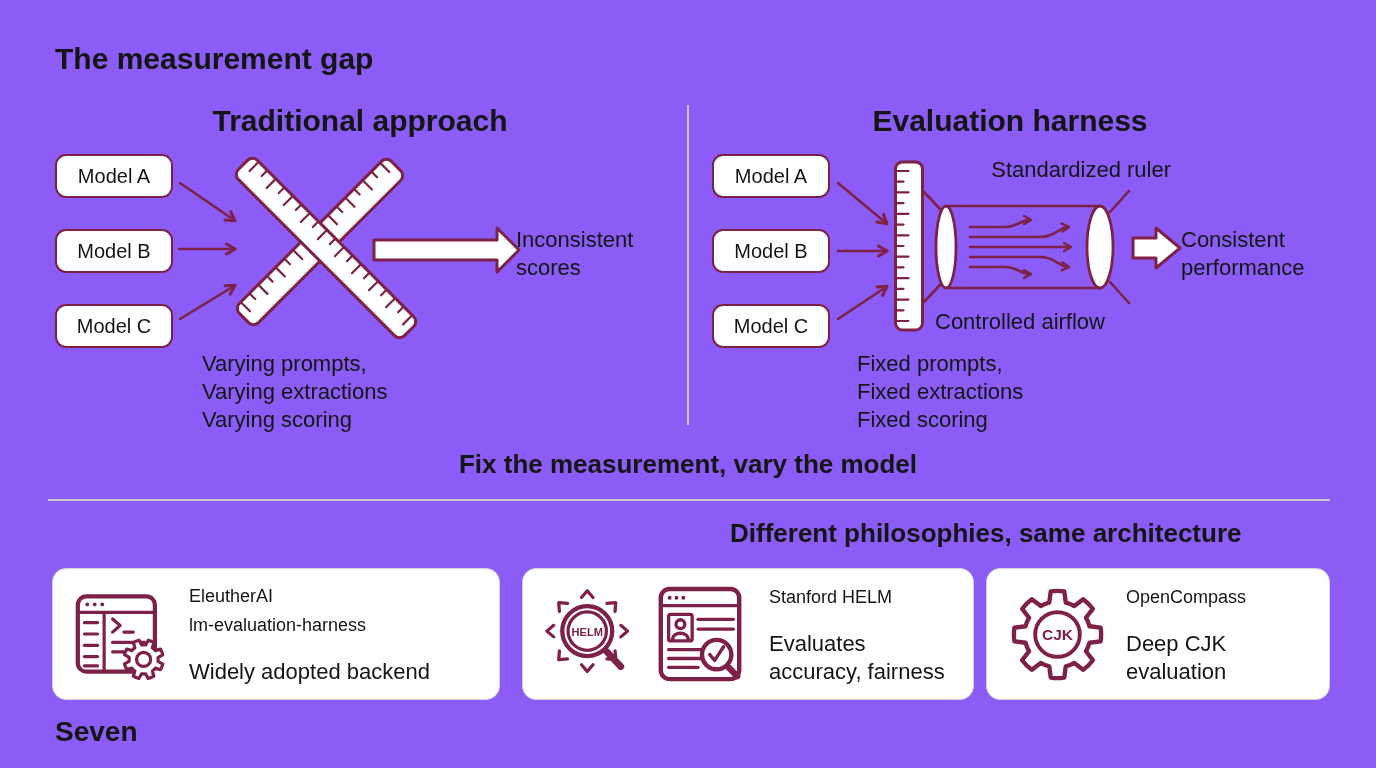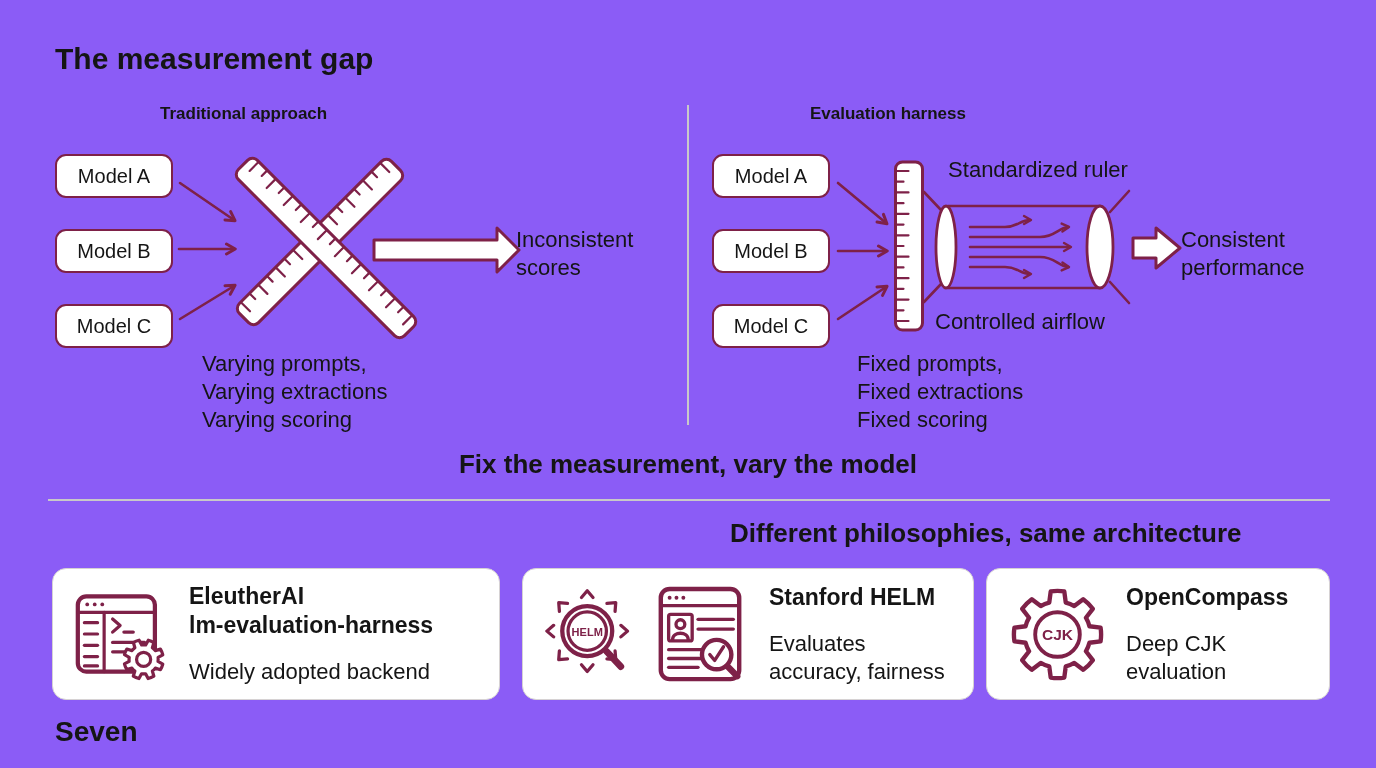--- a/index.html
+++ b/index.html
@@ -7,31 +7,31 @@
     --text:#151515;
     --divider:#c9c9c9;
     --card-border:#d6d2d3;
   }
   *{box-sizing:border-box}
   html,body{margin:0;padding:0;background:#fff}
   body{font-family:"Liberation Sans",sans-serif;color:var(--text)}
   .stage{position:relative;width:1376px;height:768px;background:#8b5cf6;overflow:hidden}
   .abs{position:absolute}
   .h1{font-size:30px;font-weight:bold}
-  .h2{font-size:17px;font-weight:bold;}
+  .h2{font-size:30px;font-weight:bold;text-align:center}
   .h3{font-size:26px;font-weight:bold}
   .ann{font-size:22px;line-height:28px;color:var(--text)}
   .mbox{position:absolute;width:118px;height:44px;border:2.5px solid var(--accent);
         border-radius:11px;background:#fff;display:flex;align-items:center;justify-content:center;
         font-size:20px;color:var(--text)}
   .divider-v{width:2px;background:var(--divider)}
   .divider-h{height:2px;background:var(--divider)}
   .card{position:absolute;height:132px;border:1.5px solid var(--card-border);border-radius:14px;
         background:#fff;display:flex;align-items:center;padding-left:22px}
-  .card-title{font-size:23px;font-weight:bold;line-height:29px;color:var(--text)}
+  .card-title{font-size:18px;font-weight:normal;line-height:29px;color:var(--text)}
   .card-sub{font-size:22px;line-height:28px;margin-top:18px;color:var(--text)}
   svg.diag{position:absolute;left:0;top:0;pointer-events:none}
   .st{stroke:var(--accent);fill:none;stroke-width:2.6;stroke-linecap:round;stroke-linejoin:round}
   .st-thick{stroke:var(--accent);fill:#fff;stroke-width:3;stroke-linejoin:round}
   .ellipse{stroke:var(--accent);fill:#fff;stroke-width:2.8}
   .ruler rect{fill:#fff;stroke:var(--accent);stroke-width:3}
   .ruler line{stroke:var(--accent);stroke-width:2.2;stroke-linecap:round}
   .mk{stroke:var(--accent);fill:none;stroke-width:2.4;stroke-linecap:round;stroke-linejoin:round}
   .icon{stroke:var(--accent);fill:none;stroke-width:4.5;stroke-linecap:round;stroke-linejoin:round}
   .icon .thin{stroke-width:3.4}
@@ -171,21 +171,21 @@
 
   <div class="abs ann" style="left:516px;top:226px;width:150px">
     <div>Inconsistent</div>
     <div>scores</div>
   </div>
   <div class="abs ann" style="left:1181px;top:226px;width:160px">
     <div>Consistent</div>
     <div>performance</div>
   </div>
 
-  <div class="abs ann" style="left:933px;top:156px;width:210px;text-align:center">Standardized ruler</div>
+  <div class="abs ann" style="left:961px;top:156px;width:210px;text-align:right">Standardized ruler</div>
   <div class="abs ann" style="left:935px;top:308px;width:210px;text-align:left">Controlled airflow</div>
 
   <div class="abs ann" style="left:202px;top:350px;width:304px">
     <div>Varying prompts,</div>
     <div>Varying extractions</div>
     <div>Varying scoring</div>
   </div>
   <div class="abs ann" style="left:857px;top:350px;width:304px">
     <div>Fixed prompts,</div>
     <div>Fixed extractions</div>

